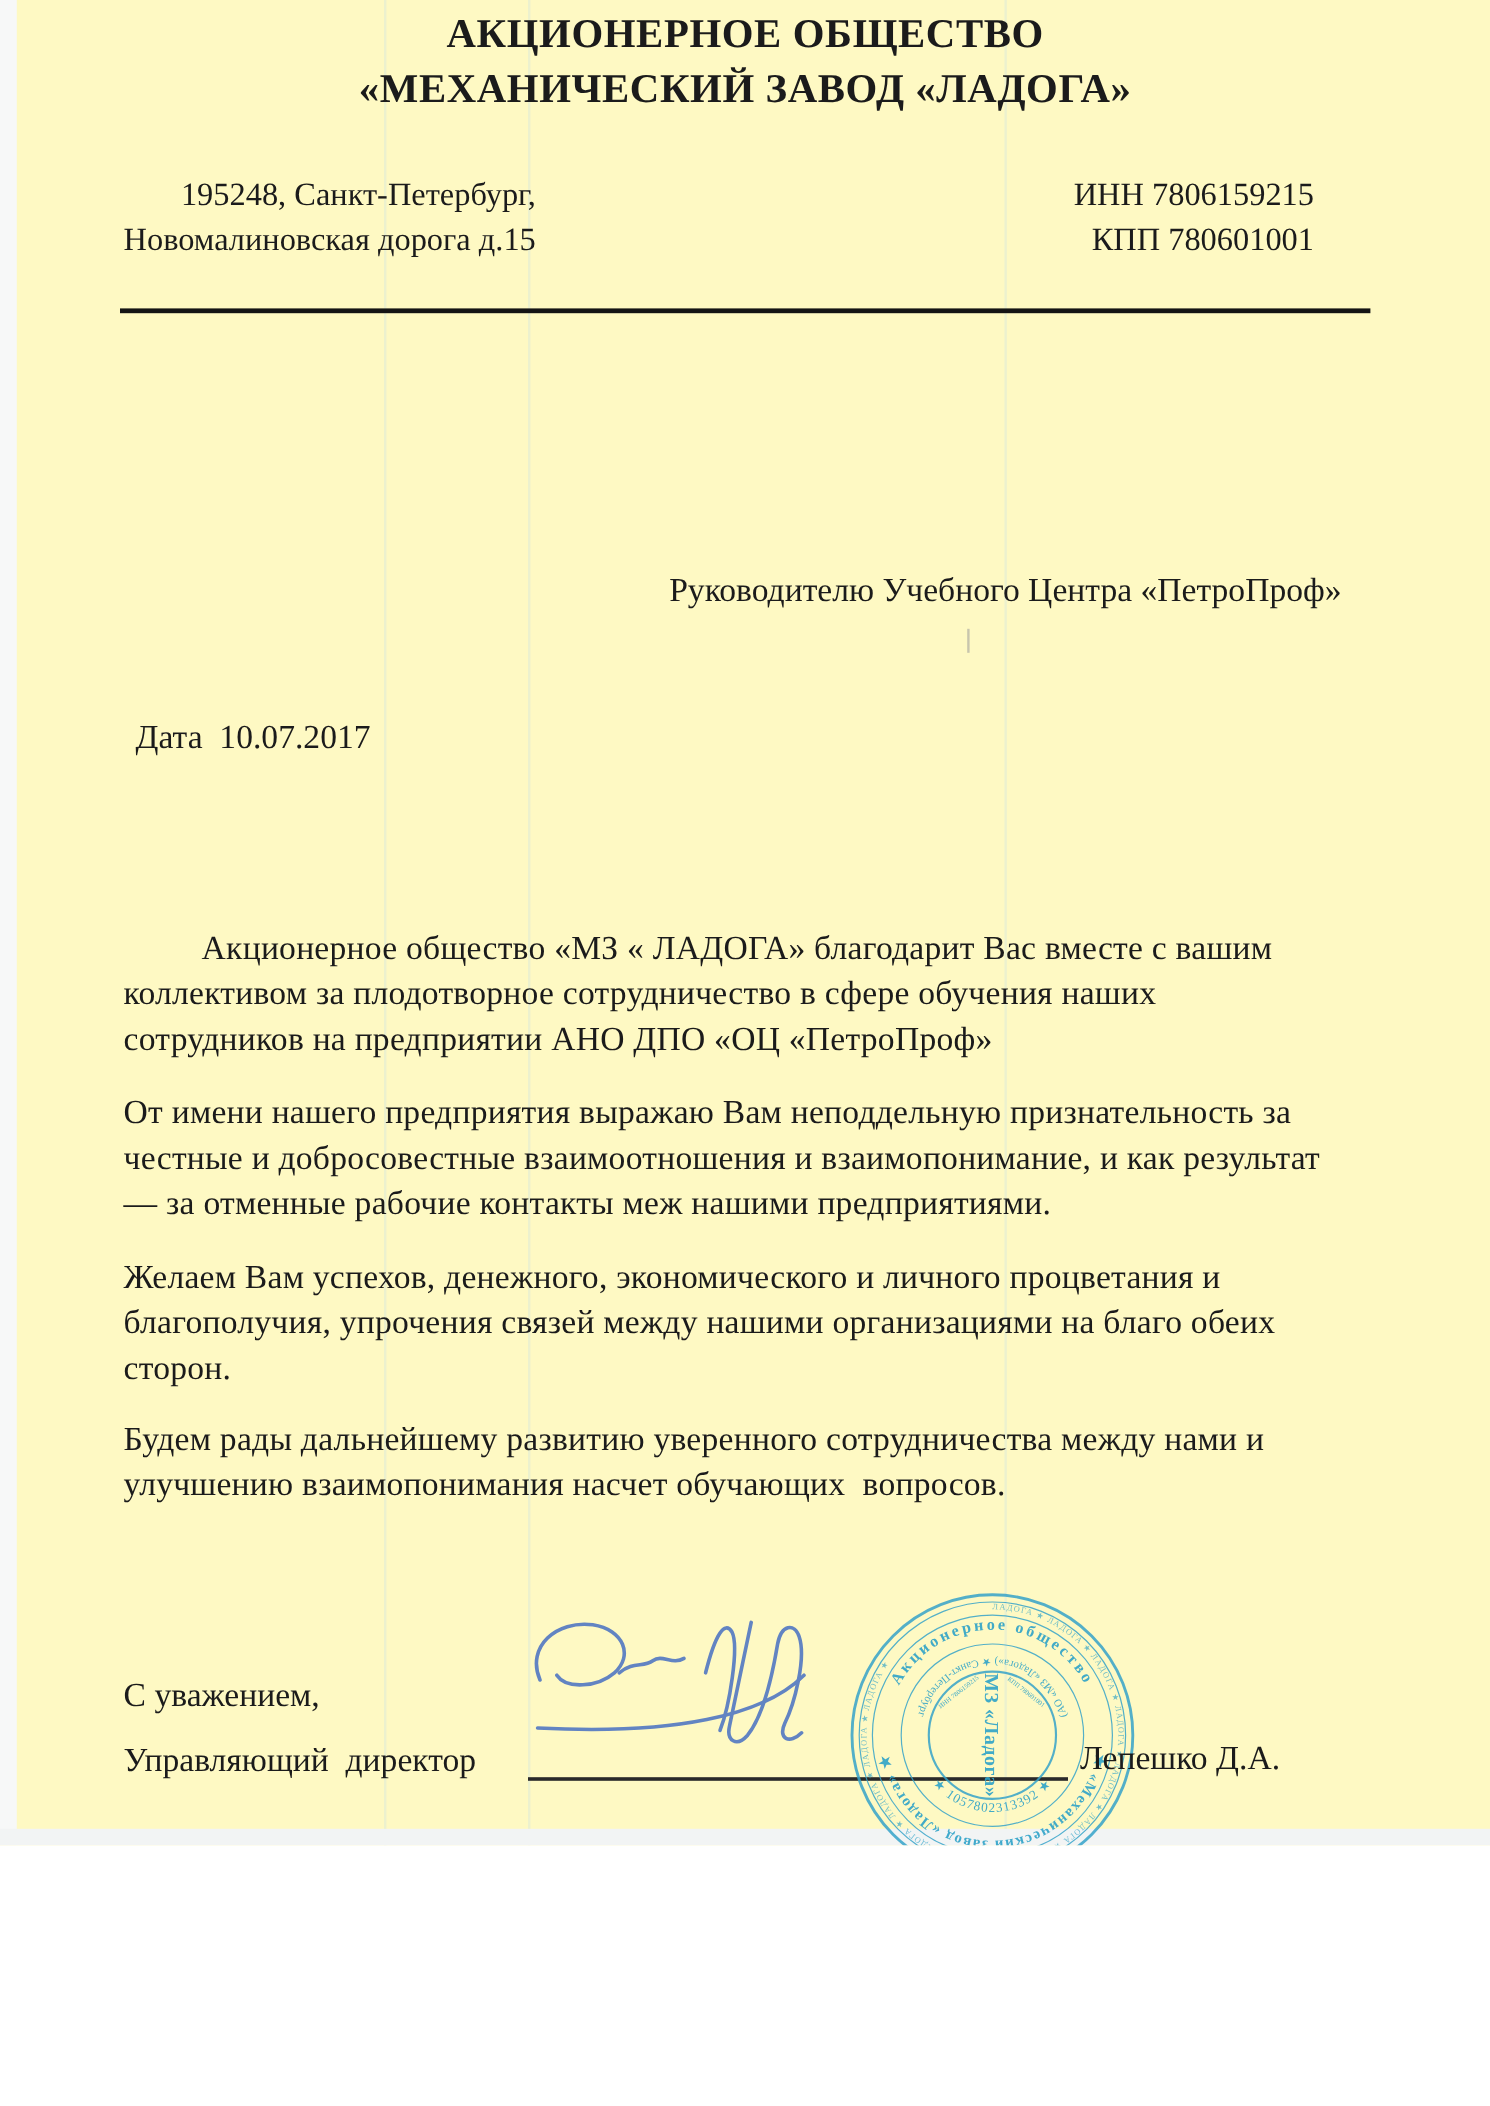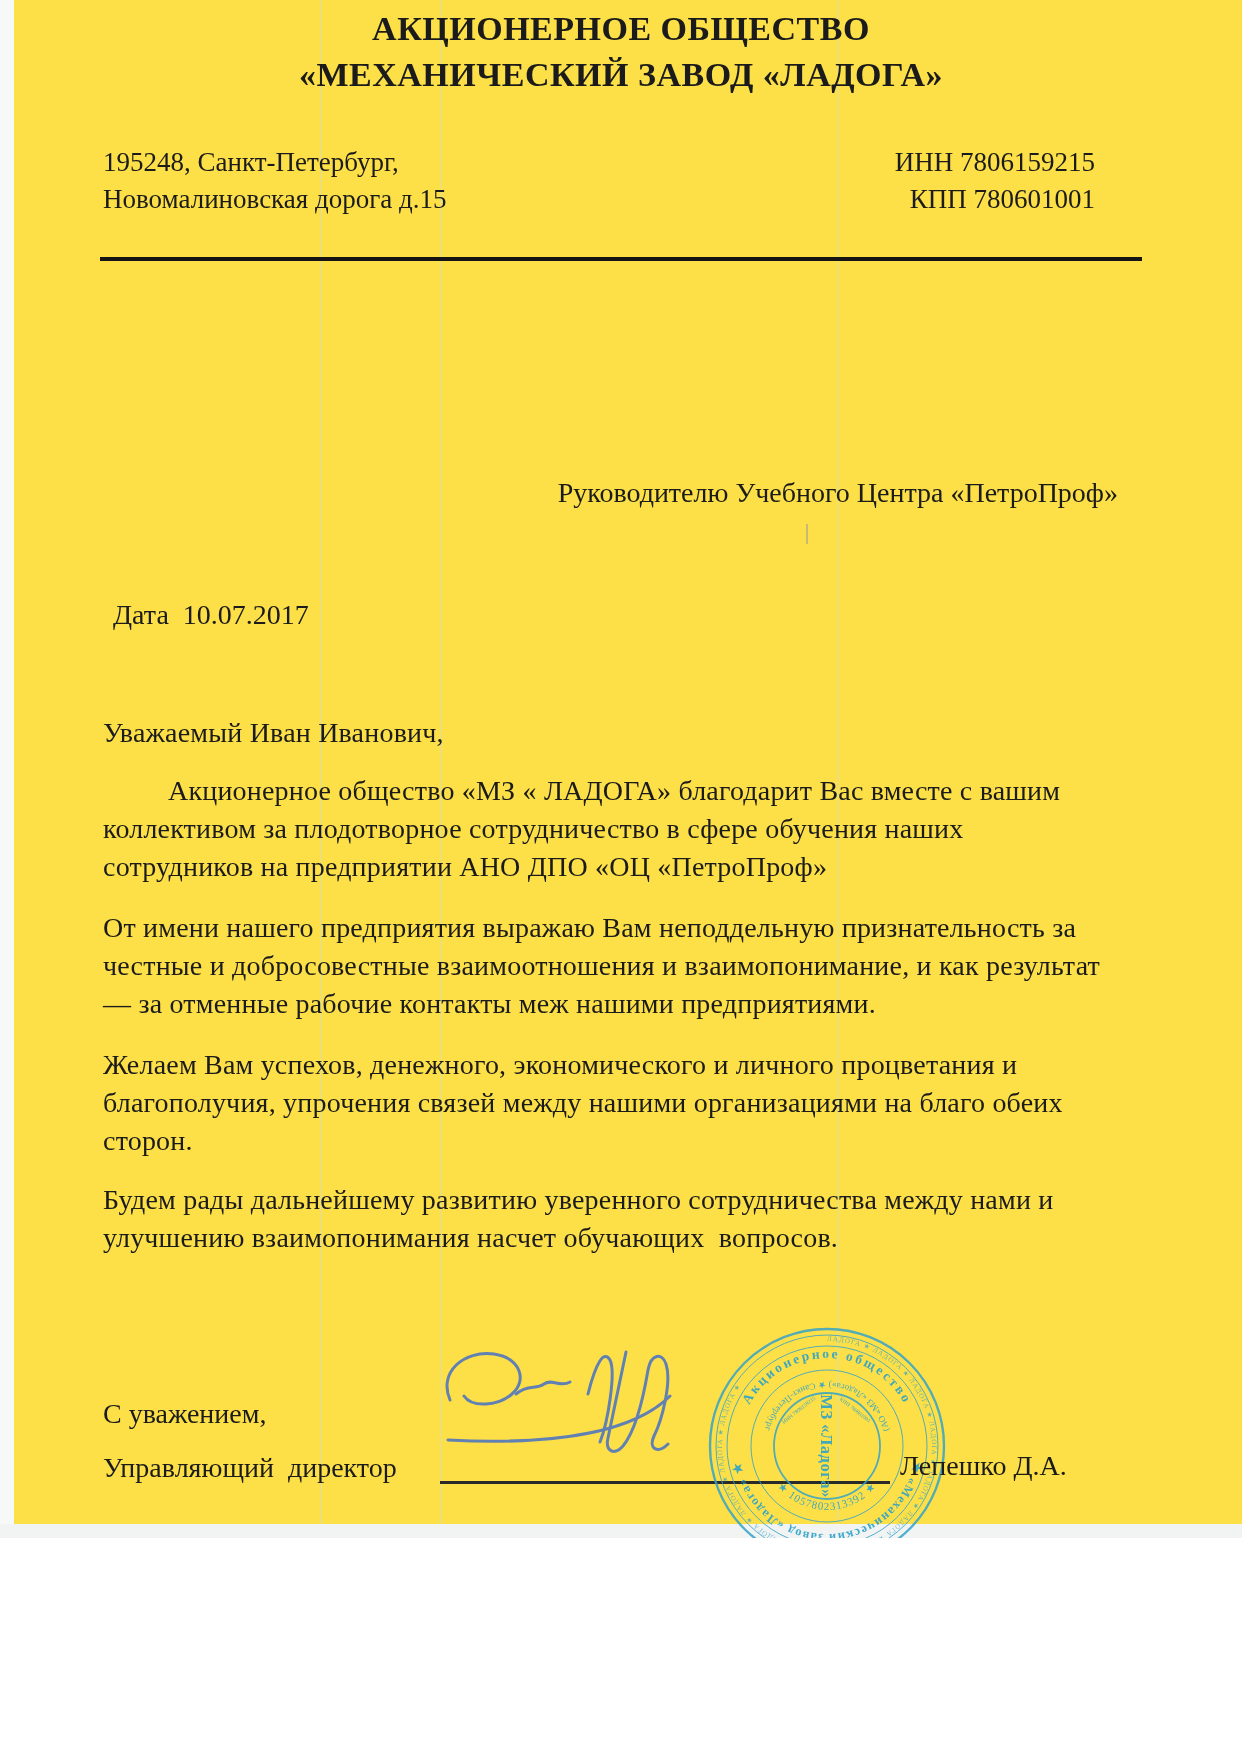--- a/index.html
+++ b/index.html
@@ -1,32 +1,32 @@
 <!DOCTYPE html>
 <html lang="ru"><head>
 <meta charset="utf-8">
 <style>
   html,body{margin:0;padding:0;background:#ffffff;}
   .page{
     position:relative;
     width:1242px;height:1538px;
     margin:0 auto;
-    background:#fde047;
+    background:#fef9c3;
     overflow:hidden;
     font-family:"Liberation Serif","DejaVu Serif",serif;
     color:#1b1b1b;
   }
   .abs{position:absolute;}
   .pre{white-space:pre;}
   
   .org-line{left:100px;width:1042px;text-align:center;font-weight:bold;letter-spacing:.5px;}
   .org1{top:10px;font-size:34px;}
   .org2{top:56px;font-size:34px;}
   .org3{top:102px;font-size:32px;}
-  .addr{left:103px;top:144px;font-size:27px;line-height:37px;}
+  .addr{left:103px;top:144px;font-size:27px;line-height:37px;text-align:right;}
   .codes{right:147px;top:144px;font-size:27px;line-height:37px;text-align:right;}
   .rule{left:100px;top:257px;width:1042px;height:4px;background:#141414;}
   
   .recipient{right:124px;top:477px;font-size:28px;}
   .tick{left:806px;top:524px;width:2px;height:20px;background:#9a9a9a;opacity:.55;}
   .date{left:113px;top:599px;font-size:28px;}
   
   .body-text{left:103px;width:1050px;font-size:28px;line-height:38px;letter-spacing:.2px;}
   .salutation{top:714px;}
   .p1{top:772px;}
@@ -70,21 +70,20 @@
     <div>ИНН 7806159215</div>
     <div>КПП 780601001</div>
   </div>
 
   <div class="abs rule"></div>
 
   <div class="abs recipient">Руководителю Учебного Центра «ПетроПроф»</div>
   <div class="abs tick"></div>
   <div class="abs date pre">Дата  10.07.2017</div>
 
-  <div class="abs body-text salutation">Уважаемый Иван Иванович,</div>
 
   <div class="abs body-text p2">
     <div>От имени нашего предприятия выражаю Вам неподдельную признательность за</div>
     <div>честные и добросовестные взаимоотношения и взаимопонимание, и как результат</div>
     <div>— за отменные рабочие контакты меж нашими предприятиями.</div>
   </div>
 
   <div class="abs body-text p1">
     <div class="indent">Акционерное общество «МЗ « ЛАДОГА»  благодарит Вас вместе с вашим</div>
     <div>коллективом за плодотворное сотрудничество в сфере обучения наших</div>

